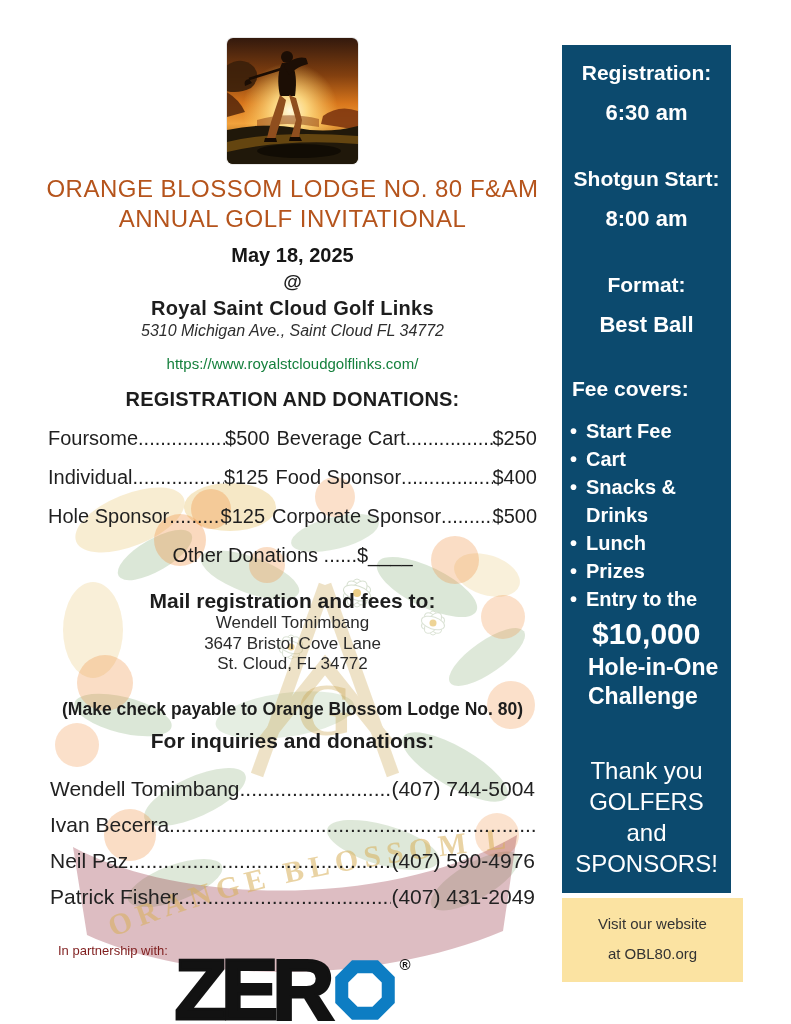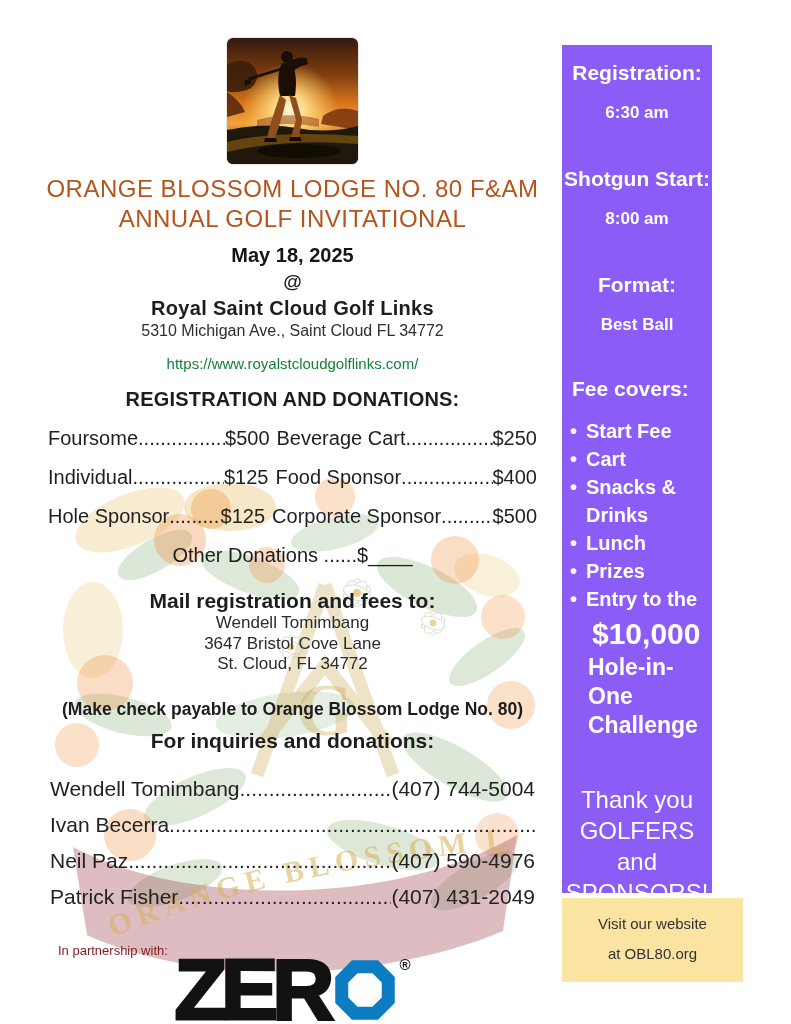--- a/index.html
+++ b/index.html
@@ -16,21 +16,21 @@
   
   .main { position:absolute; left:40px; top:36px; width:505px; text-align:center; z-index:1; }
 
   .golf-img { width:131px; height:126px; margin:2px auto 10px auto; border-radius:6px; overflow:hidden; box-shadow:0 0 0 1px #e8e8e8; }
   .golf-img svg { display:block; width:100%; height:100%; }
 
   .title { color:#b5541c; font-size:24px; font-weight:normal; line-height:1.25; letter-spacing:0.5px; }
   .date-line { margin-top:10px; font-size:20px; font-weight:bold; color:#161616; }
   .at-line   { margin-top:4px; font-size:19px; font-weight:bold; }
   .venue     { margin-top:4px; font-size:20px; font-weight:bold; letter-spacing:0.3px; }
-  .addr      { margin-top:2px; font-size:16px; color:#2e2e2e; }
+  .addr      { margin-top:2px; font-size:16px; color:#2e2e2e;font-style:italic; }
   .url       { margin-top:15px; font-size:15px; color:#15803d; }
 
   .reg-heading { margin-top:16px; font-size:20px; font-weight:bold; letter-spacing:0.2px; }
   .price-rows { margin-top:8px; padding:0 8px; }
   .price-row { display:flex; align-items:baseline; font-size:20px; color:#1f1f1f; margin:16px 0; }
   .price-row .leader { flex:1 1 0; overflow:hidden; white-space:nowrap; min-width:6px; text-align:left; }
   .price-row .lbl2 { margin-left:7px; }
   .nowrap { white-space:nowrap; }
   .other-line { margin-top:10px; font-size:20px; }
 
@@ -45,24 +45,24 @@
 
   .partner-label { margin-top:34px; text-align:left; padding-left:18px; font-size:13px; color:#7f1d1d; }
   .zero-logo { margin-top:0px; display:flex; align-items:flex-start; justify-content:center; height:70px; }
   .zero-text { font-size:86px; font-weight:bold; line-height:62px; letter-spacing:-6px; color:#121212;
                -webkit-text-stroke:3px #121212; padding-right:4px; }
   .zero-oct { width:62px; height:62px; margin-left:2px; margin-top:1px; }
   .zero-reg { font-size:15px; font-weight:bold; color:#121212; margin-left:3px; margin-top:-2px; }
   .prostate { margin-top:4px; font-size:26px; font-weight:bold; letter-spacing:3px; color:#141414; }
 
   
-  .sidebar { position:absolute; left:562px; top:45px; width:150px; height:848px;
-             background:#8b5cf6; color:#ffffff; z-index:2; text-align:center; padding-top:14px; }
+  .sidebar { position:absolute; left:562px; top:45px; width:169px; height:848px;
+             background:#0c4a6e; color:#ffffff; z-index:2; text-align:center; padding-top:14px; }
   .sb-label { font-size:21px; font-weight:bold; line-height:28px; }
-  .sb-value { font-size:17px; font-weight:bold; line-height:28px; margin-top:12px; }
+  .sb-value { font-size:22px; font-weight:bold; line-height:28px; margin-top:12px; }
   .sb-block { margin-bottom:38px; }
   .sb-fee-heading { text-align:left; padding-left:10px; font-size:21px; font-weight:bold; margin-top:8px; }
   .sb-bullets { text-align:left; padding-left:8px; margin-top:16px; }
   .sb-bullet-row { display:flex; font-size:20px; font-weight:bold; line-height:28px; }
   .sb-bullet-row .blt { width:16px; flex:0 0 16px; }
   .sb-bullet-row .btxt { flex:1; padding-right:4px; }
   .sb-prize-amount { text-align:left; padding-left:30px; font-size:30px; font-weight:bold; line-height:38px; margin-top:2px; }
   .sb-prize-line { text-align:left; padding-left:26px; font-size:23px; font-weight:bold; line-height:29px; }
   .sb-thanks { margin-top:44px; font-weight:normal; }
   .sb-thanks div { font-size:24px; line-height:31px; }

